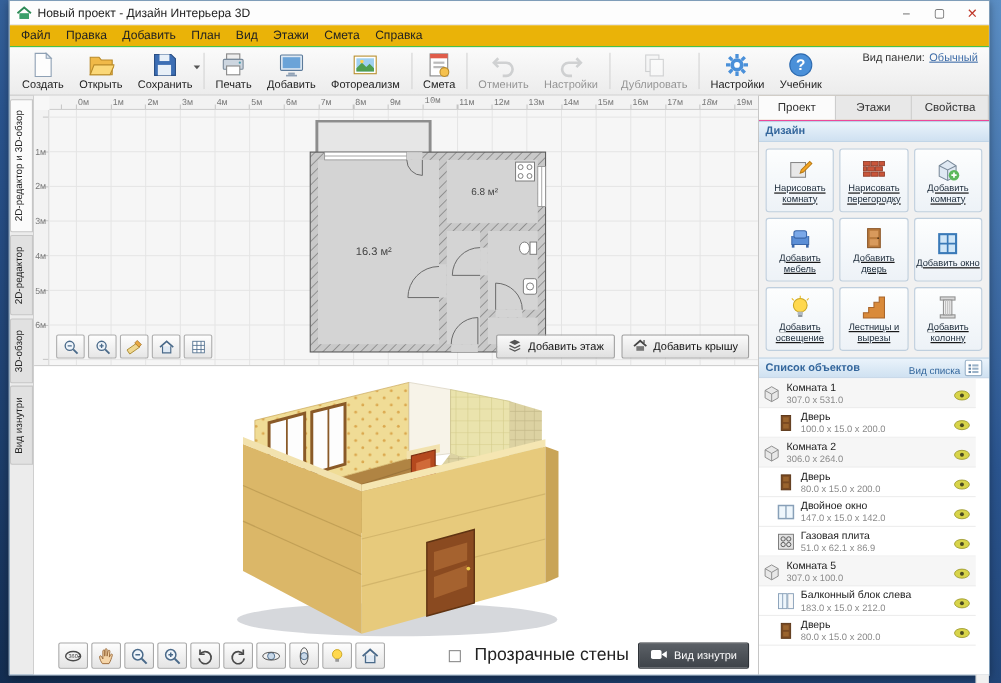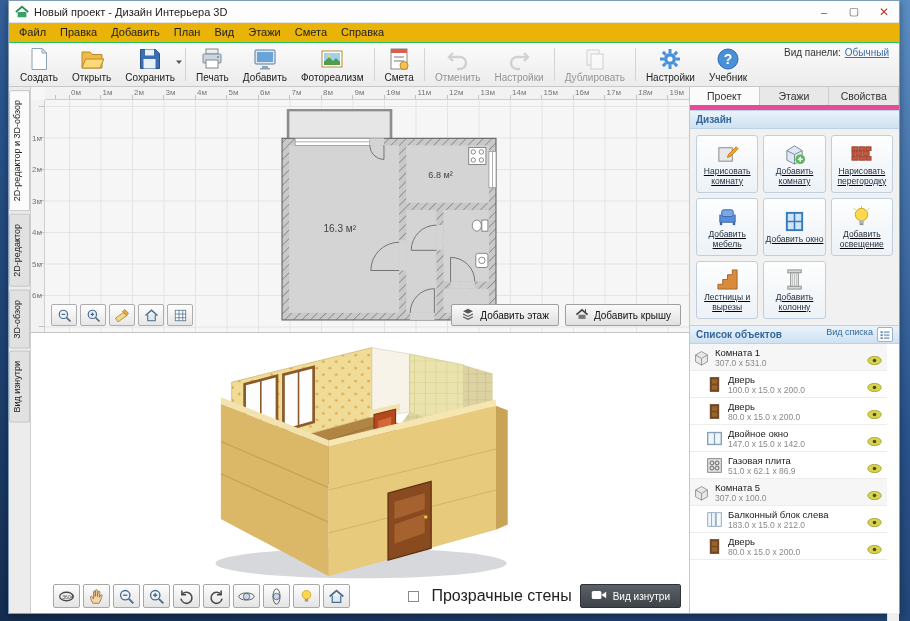--- a/index.html
+++ b/index.html
@@ -91,28 +91,28 @@
   .chk { width:11px; height:11px; background:#fff; border:1px solid #8a8a8a; display:inline-block; }
   .chk-label { font-size:16px; color:#222; margin-left:4px; }
   .dark-btn { height:24px; padding:0 10px; background:linear-gradient(#5c6167,#3e4349);
     border:1px solid #2e3338; border-radius:2px; color:#fff; font-size:10px;
     display:flex; align-items:center; gap:6px; }
   .dark-btn svg { width:16px; height:12px; }
 
   
   .right-panel { width:210px; background:#f1f1f1; border-left:1px solid #c6c6c6;
     display:flex; flex-direction:column; }
-  .rp-tabs { display:flex; height:23px; background:#a16207; border-bottom:5px solid #ec4899; }
+  .rp-tabs { display:flex; height:23px; background:#a16207; border-bottom:1px solid #ec4899; }
   .rp-tab { flex:1; font-size:10.5px; color:#333; display:flex; align-items:center;
     justify-content:center; border-right:1px solid #cdcdcd; background:#e8e8e8; }
   .rp-tab.active { background:#fbfbfb; }
   .section-header { height:19px; background:linear-gradient(#eaf3fb,#cfe1f1); color:#33669c;
     font-size:10px; font-weight:bold; display:flex; align-items:center; padding:0 6px;
     border-top:1px solid #bcd2e6; border-bottom:1px solid #bcd2e6; }
-  .section-header .hdr-right { margin-left:auto; display:flex; align-items:flex-start; gap:4px;
+  .section-header .hdr-right { margin-left:auto; display:flex; align-items:flex-end; gap:4px;
     font-weight:normal; font-size:9px; color:#33669c; }
   .mini-btn { width:16px; height:15px; background:#fff; border:1px solid #9ab2c8; border-radius:2px;
     display:flex; align-items:center; justify-content:center; }
   .mini-btn svg { width:12px; height:12px; }
   .design-grid { display:grid; grid-template-columns:repeat(3,1fr); gap:5px; padding:6px;text-decoration:underline; }
   .design-btn { height:58px; background:linear-gradient(#fdfefe,#edf2f7); border:1px solid #bfcfde;
     border-radius:3px; display:flex; flex-direction:column; align-items:center; justify-content:center;
     gap:2px; font-size:8.5px; color:#1c2b3a; text-align:center; line-height:1.15; padding:2px 1px; }
   .design-icon { width:23px; height:23px; }
   .design-icon svg { width:100%; height:100%; }
@@ -589,51 +589,60 @@
       <div class="design-grid" id="design-grid">
           <div class="design-btn">
             <div class="design-icon"><svg viewBox="0 0 24 24">
                 <rect x="3" y="6" width="14" height="14" fill="#e8e8e8" stroke="#888"></rect>
                 <path d="M13 13 21 5l2 2-8 8-3 1z" fill="#f5a623" stroke="#b97a14"></path>
               </svg></div>
             <div class="design-label">Нарисовать комнату</div>
           </div>
           <div class="design-btn">
             <div class="design-icon"><svg viewBox="0 0 24 24">
-                <path d="M4 9l8-5 8 5v10l-8 4-8-4z" fill="#dfe9f3" stroke="#7a8a9a"></path>
-                <path d="M4 9l8 4 8-4M12 13v10" fill="none" stroke="#7a8a9a"></path>
-                <circle cx="18" cy="18" r="5" fill="#5cb85c"></circle>
-                <path d="M18 15.5v5M15.5 18h5" stroke="#fff" stroke-width="1.6"></path>
-              </svg></div>
-            <div class="design-label">Добавить комнату</div>
-          </div>
-          <div class="design-btn">
-            <div class="design-icon"><svg viewBox="0 0 24 24">
                 <g fill="#c9553a" stroke="#8e3a26" stroke-width="0.8">
                   <rect x="2" y="5" width="6.5" height="4"></rect>
                   <rect x="9.5" y="5" width="6.5" height="4"></rect>
                   <rect x="17" y="5" width="5" height="4"></rect>
                   <rect x="2" y="10" width="3" height="4"></rect>
                   <rect x="6" y="10" width="6.5" height="4"></rect>
                   <rect x="13.5" y="10" width="6.5" height="4"></rect>
                   <rect x="2" y="15" width="6.5" height="4"></rect>
                   <rect x="9.5" y="15" width="6.5" height="4"></rect>
                   <rect x="17" y="15" width="5" height="4"></rect>
                 </g>
               </svg></div>
             <div class="design-label">Нарисовать перегородку</div>
           </div>
           <div class="design-btn">
             <div class="design-icon"><svg viewBox="0 0 24 24">
+                <path d="M4 9l8-5 8 5v10l-8 4-8-4z" fill="#dfe9f3" stroke="#7a8a9a"></path>
+                <path d="M4 9l8 4 8-4M12 13v10" fill="none" stroke="#7a8a9a"></path>
+                <circle cx="18" cy="18" r="5" fill="#5cb85c"></circle>
+                <path d="M18 15.5v5M15.5 18h5" stroke="#fff" stroke-width="1.6"></path>
+              </svg></div>
+            <div class="design-label">Добавить комнату</div>
+          </div>
+          <div class="design-btn">
+            <div class="design-icon"><svg viewBox="0 0 24 24">
                 <path d="M4 10v8h16v-8" fill="#5b8ed6" stroke="#3a66a8"></path>
                 <rect x="6" y="5" width="12" height="7" rx="2" fill="#7aa8e8" stroke="#3a66a8"></rect>
                 <rect x="4" y="18" width="2.5" height="3" fill="#3a66a8"></rect>
                 <rect x="17.5" y="18" width="2.5" height="3" fill="#3a66a8"></rect>
               </svg></div>
             <div class="design-label">Добавить мебель</div>
+          </div>
+          <div class="design-btn">
+            <div class="design-icon"><svg viewBox="0 0 24 24">
+                <rect x="6" y="3" width="12" height="18" fill="#b97a3c" stroke="#8a5526"></rect>
+                <rect x="8" y="5" width="8" height="6" fill="#d89a5c"></rect>
+                <rect x="8" y="13" width="8" height="6" fill="#d89a5c"></rect>
+                <circle cx="16" cy="12" r="0.9" fill="#5a3a1a"></circle>
+              </svg></div>
+            <div class="design-label">Добавить дверь</div>
           </div>
           <div class="design-btn">
             <div class="design-icon"><svg viewBox="0 0 24 24">
                 <rect x="4" y="3" width="16" height="18" fill="#cfe6f8" stroke="#3a7ab8" stroke-width="2"></rect>
                 <path d="M12 3v18M4 12h16" stroke="#3a7ab8" stroke-width="1.6"></path>
               </svg></div>
             <div class="design-label">Добавить окно</div>
           </div>
           <div class="design-btn">
             <div class="design-icon"><svg viewBox="0 0 24 24">
@@ -699,20 +708,34 @@
               </svg></span>
             <div class="obj-text">
               <div class="obj-name">Дверь</div>
               <div class="obj-dims">100.0 x 15.0 x 200.0</div>
             </div>
             <span class="eye"><svg viewBox="0 0 20 14">
                 <ellipse cx="10" cy="7" rx="9" ry="5.5" fill="#d8d44a" stroke="#9a962a"></ellipse>
                 <circle cx="10" cy="7" r="2.4" fill="#4a4a20"></circle>
               </svg></span>
           </div>
+          <div class="obj-row parent">
+            <span class="obj-icon"><svg viewBox="0 0 20 20">
+                <path d="M3 7l7-4 7 4v8l-7 4-7-4z" fill="#e8e8e8" stroke="#8a8a8a"></path>
+                <path d="M3 7l7 4 7-4M10 11v8" fill="none" stroke="#8a8a8a"></path>
+              </svg></span>
+            <div class="obj-text">
+              <div class="obj-name">Комната 2</div>
+              <div class="obj-dims">306.0 x 264.0</div>
+            </div>
+            <span class="eye"><svg viewBox="0 0 20 14">
+                <ellipse cx="10" cy="7" rx="9" ry="5.5" fill="#d8d44a" stroke="#9a962a"></ellipse>
+                <circle cx="10" cy="7" r="2.4" fill="#4a4a20"></circle>
+              </svg></span>
+          </div>
           <div class="obj-row child">
             <span class="obj-icon"><svg viewBox="0 0 20 20">
                 <rect x="5" y="2" width="10" height="16" fill="#7a4a22" stroke="#5a3516"></rect>
                 <rect x="7" y="4" width="6" height="5" fill="#9a642e"></rect>
                 <rect x="7" y="11" width="6" height="5" fill="#9a642e"></rect>
               </svg></span>
             <div class="obj-text">
               <div class="obj-name">Дверь</div>
               <div class="obj-dims">80.0 x 15.0 x 200.0</div>
             </div>

